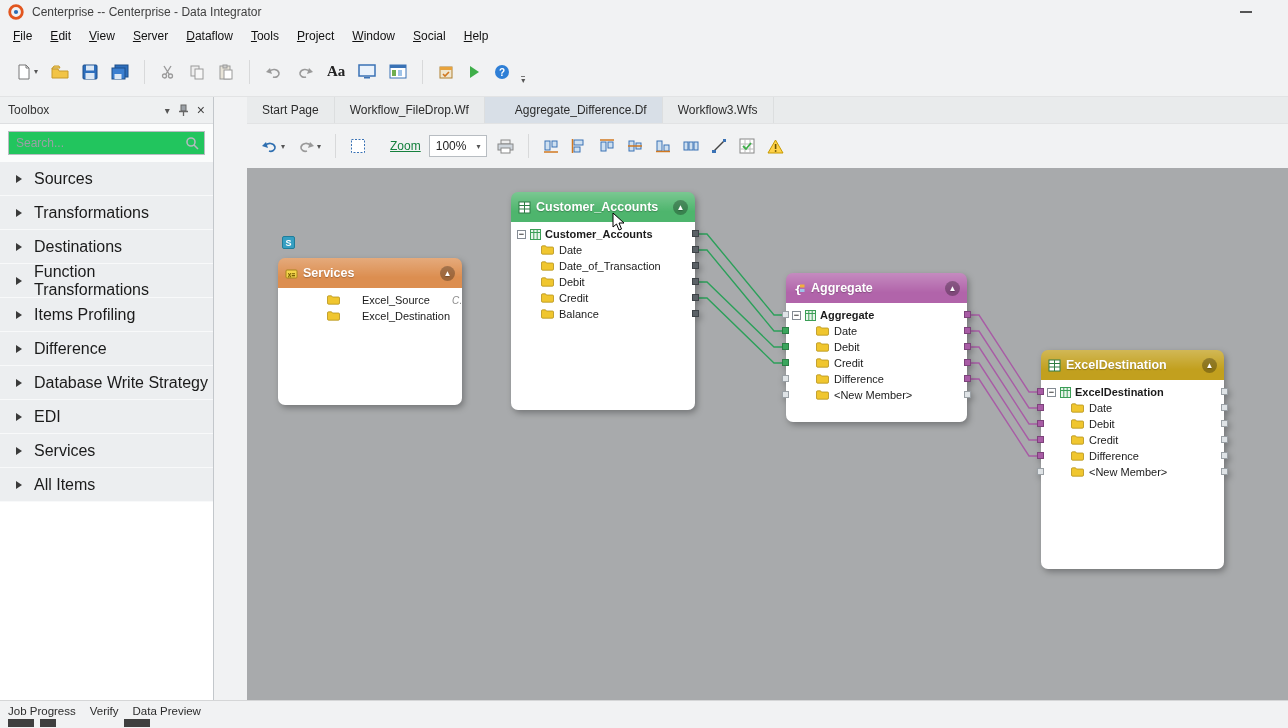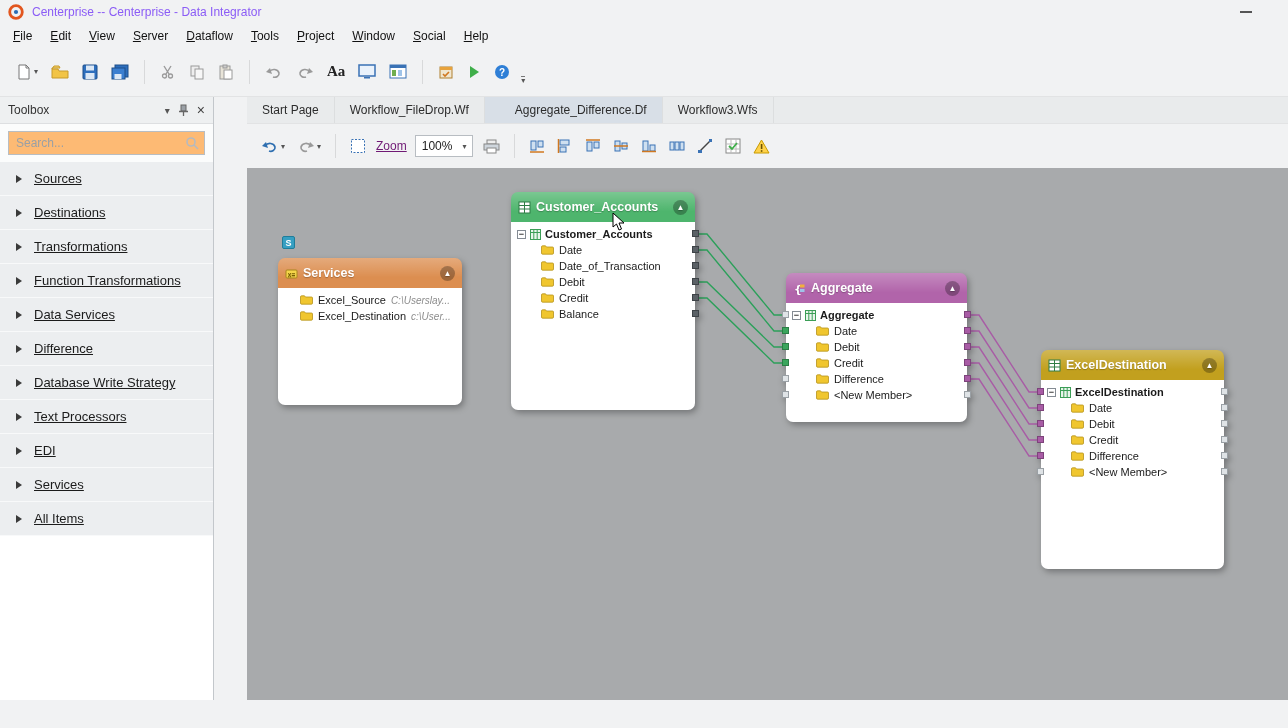--- a/index.html
+++ b/index.html
@@ -2,21 +2,21 @@
 <html><head>
 <meta charset="utf-8">
 <style>
   * { box-sizing: border-box; margin: 0; padding: 0; }
   html,body { width:1288px; height:728px; }
   body { font-family:"Liberation Sans", sans-serif; font-size:12px; color:#1b1b1b; }
   #app { position:relative; width:1288px; height:728px; background:#f1f2f3; overflow:hidden; }
 
   
   .titlebar { position:absolute; top:0; left:0; right:0; height:24px; background:#f1f2f3; display:flex; align-items:center; padding-left:8px; }
-  .titlebar .apptitle { margin-left:8px; color:#8b5cf6; font-size:12px; }
+  .titlebar .apptitle { margin-left:8px; color:#404040; font-size:12px; }
   .win-min { position:absolute; right:36px; top:11px; width:12px; border-top:2px solid #555; cursor:default; }
 
   
   .menubar { position:absolute; top:24px; left:0; right:0; height:23px; display:flex; align-items:center; padding-left:4px; background:#f1f2f3; }
   .menu-item { padding:3px 9px; font-size:12px; color:#111; }
   .menu-item u { text-decoration:underline; }
 
   
   .toolbar { position:absolute; top:47px; left:0; right:0; height:50px; background:#f1f2f3; border-bottom:1px solid #e2e3e4; display:flex; align-items:center; padding-left:14px; gap:9px; }
   .tbtn { display:inline-flex; align-items:center; gap:2px; padding:3px 2px; }
@@ -25,51 +25,51 @@
   .font-label { font-size:15px; font-weight:bold; color:#222; font-family:"Liberation Serif", serif; }
   .tb-overflow { margin-top:16px; font-size:8px; color:#555; border-top:1.5px solid #777; line-height:6px; padding-top:1px; }
 
   
   .toolbox { position:absolute; top:97px; left:0; width:214px; bottom:28px; background:#fff; border-right:1px solid #c3c7cb; }
   .tbx-header { height:27px; background:#eef0f1; border-bottom:1px solid #dddfe1; display:flex; align-items:center; padding:0 8px; }
   .tbx-header .tbx-title { flex:1; color:#333; }
   .tbx-hicon { margin-left:8px; color:#555; font-size:10px; display:inline-flex; align-items:center; }
   .tbx-close { font-size:14px; line-height:12px; color:#444; }
   .tbx-search-wrap { position:relative; height:38px; background:#fbfcfc; }
-  .tbx-search { position:absolute; left:8px; right:8px; top:7px; height:24px; border:1px solid #b8bdc2; padding:0 26px 0 7px; font-size:12px; font-family:"Liberation Sans",sans-serif; color:#555; background:#fdba74; outline:none; }
+  .tbx-search { position:absolute; left:8px; right:8px; top:7px; height:24px; border:1px solid #b8bdc2; padding:0 26px 0 7px; font-size:12px; font-family:"Liberation Sans",sans-serif; color:#555; background:#22c55e; outline:none; }
   .tbx-search::placeholder { color:#9aa0a5; }
   .tbx-mag { position:absolute; right:14px; top:12px; }
   .tbx-row { height:34px; background:#eceef0; border-bottom:1px solid #f8f9fa; display:flex; align-items:center; padding-left:16px; gap:12px; }
   .tbx-arrow { width:0; height:0; border-left:6px solid #3a3a3a; border-top:4.5px solid transparent; border-bottom:4.5px solid transparent; }
-  .tbx-label { font-size:13px;text-decoration:underline; }
+  .tbx-label { font-size:16px; }
 
   
   .tabstrip { position:absolute; top:97px; left:247px; right:0; height:27px; background:#e9ebec; display:flex; align-items:stretch; border-bottom:1px solid #e2e3e4; }
   .doc-tab { display:flex; align-items:center; padding:0 15px; font-size:12px; color:#2c2c2c; border-right:1px solid #dcdedf; white-space:nowrap; }
   .doc-tab.active { background:#d8dfe7;padding-left:30px; }
 
   
   .canvastb { position:absolute; top:124px; left:247px; right:0; height:44px; background:#f1f2f3; display:flex; align-items:center; padding-left:12px; gap:8px; }
-  .zoom-label { color:#701a75; margin-left:0;text-decoration:underline; }
+  .zoom-label { color:#15803d; margin-left:14px;text-decoration:underline; }
   .zoom-box { display:inline-flex; align-items:center; gap:10px; background:#fff; border:1px solid #b8bdc2; height:22px; padding:0 6px; min-width:58px; color:#222; }
 
   
   .canvas { position:absolute; top:168px; left:247px; right:0; bottom:28px; background:#a8aaac; overflow:hidden; }
   .connections { position:absolute; left:0; top:0; z-index:1; }
   .conn { fill:none; stroke-width:1.4px; }
 
   .node { position:absolute; z-index:2; filter:drop-shadow(2px 3px 3px rgba(0,0,0,.30)); }
   .node-header { position:relative; display:flex; align-items:center; gap:5px; height:30px; padding:0 7px; border-radius:7px 7px 0 0; color:#fff; font-weight:bold; font-size:12.5px; background-image:linear-gradient(rgba(255,255,255,.25), rgba(255,255,255,0) 65%); text-shadow:0 1px 1px rgba(0,0,0,.25); }
   .node-title { flex:1; overflow:hidden; white-space:nowrap; text-overflow:ellipsis; }
   .node-collapse { width:15px; height:15px; border-radius:50%; background:rgba(0,0,0,.28); color:#fff; font-size:8px; display:flex; align-items:center; justify-content:center; flex:0 0 auto; }
   .node-body { position:absolute; top:30px; left:0; right:0; bottom:0; background:#fff; border-radius:0 0 7px 7px; overflow:hidden; padding-top:4px; }
   .trow { height:16px; display:flex; align-items:center; font-size:11px; }
   .trow.root { padding-left:6px; gap:4px; font-weight:bold; }
   .trow.field { padding-left:30px; gap:5px; }
-  .trow.vrow { padding-left:22px; gap:5px; }
+  .trow.vrow { padding-left:22px; gap:22px;margin-left:27px; }
   .expbox { width:9px; height:9px; border:1px solid #848b93; background:#fff; color:#333; font-size:9px; line-height:6px; display:flex; align-items:center; justify-content:center; flex:0 0 auto; }
   .fname { white-space:nowrap; }
   .fval { font-style:italic; color:#8c8c8c; font-size:10px; white-space:nowrap; overflow:hidden; text-overflow:ellipsis; }
   .ficon, .gridicon, .node-hicon { display:inline-flex; flex:0 0 auto; align-items:center; }
 
   .port { position:absolute; width:7px; height:7px; border:1px solid #5a5f64; background:#fff; z-index:3; }
   .port.left { left:-4px; } .port.right { right:-4px; }
   .port.dark { background:#5b6166; border-color:#3e4347; }
   .port.green { background:#3aa55c; border-color:#2b7d45; }
   .port.purple { background:#a85ca5; border-color:#7d437b; }
@@ -235,45 +235,41 @@
           </svg>
       </span>
     </div>
     <div>
         <div class="tbx-row">
           <span class="tbx-arrow"></span>
           <span class="tbx-label">Sources</span>
         </div>
         <div class="tbx-row">
           <span class="tbx-arrow"></span>
+          <span class="tbx-label">Transformations</span>
+        </div>
+        <div class="tbx-row">
+          <span class="tbx-arrow"></span>
           <span class="tbx-label">Destinations</span>
         </div>
         <div class="tbx-row">
           <span class="tbx-arrow"></span>
-          <span class="tbx-label">Transformations</span>
-        </div>
-        <div class="tbx-row">
-          <span class="tbx-arrow"></span>
           <span class="tbx-label">Function Transformations</span>
         </div>
         <div class="tbx-row">
           <span class="tbx-arrow"></span>
-          <span class="tbx-label">Data Services</span>
+          <span class="tbx-label">Items Profiling</span>
         </div>
         <div class="tbx-row">
           <span class="tbx-arrow"></span>
           <span class="tbx-label">Difference</span>
         </div>
         <div class="tbx-row">
           <span class="tbx-arrow"></span>
           <span class="tbx-label">Database Write Strategy</span>
-        </div>
-        <div class="tbx-row">
-          <span class="tbx-arrow"></span>
-          <span class="tbx-label">Text Processors</span>
         </div>
         <div class="tbx-row">
           <span class="tbx-arrow"></span>
           <span class="tbx-label">EDI</span>
         </div>
         <div class="tbx-row">
           <span class="tbx-arrow"></span>
           <span class="tbx-label">Services</span>
         </div>
         <div class="tbx-row">
@@ -672,14 +668,22 @@
         <span class="port left gray" style="top: 118px;"></span>
         <span class="port right gray" style="top: 38px;"></span>
         <span class="port right gray" style="top: 54px;"></span>
         <span class="port right gray" style="top: 70px;"></span>
         <span class="port right gray" style="top: 86px;"></span>
         <span class="port right gray" style="top: 102px;"></span>
         <span class="port right gray" style="top: 118px;"></span>
       </div>
     </div>
 
+  <div class="statusbar">
+    <span class="status-ind" style="left:8px;width:26px;"></span>
+    <span class="status-ind" style="left:40px;width:16px;"></span>
+    <span class="status-ind" style="left:124px;width:26px;"></span>
+  <span class="status-tab">Job Progress</span>
+      <span class="status-tab">Verify</span>
+      <span class="status-tab">Data Preview</span>
+    </div>
 
 </div>
 
 </body></html>

